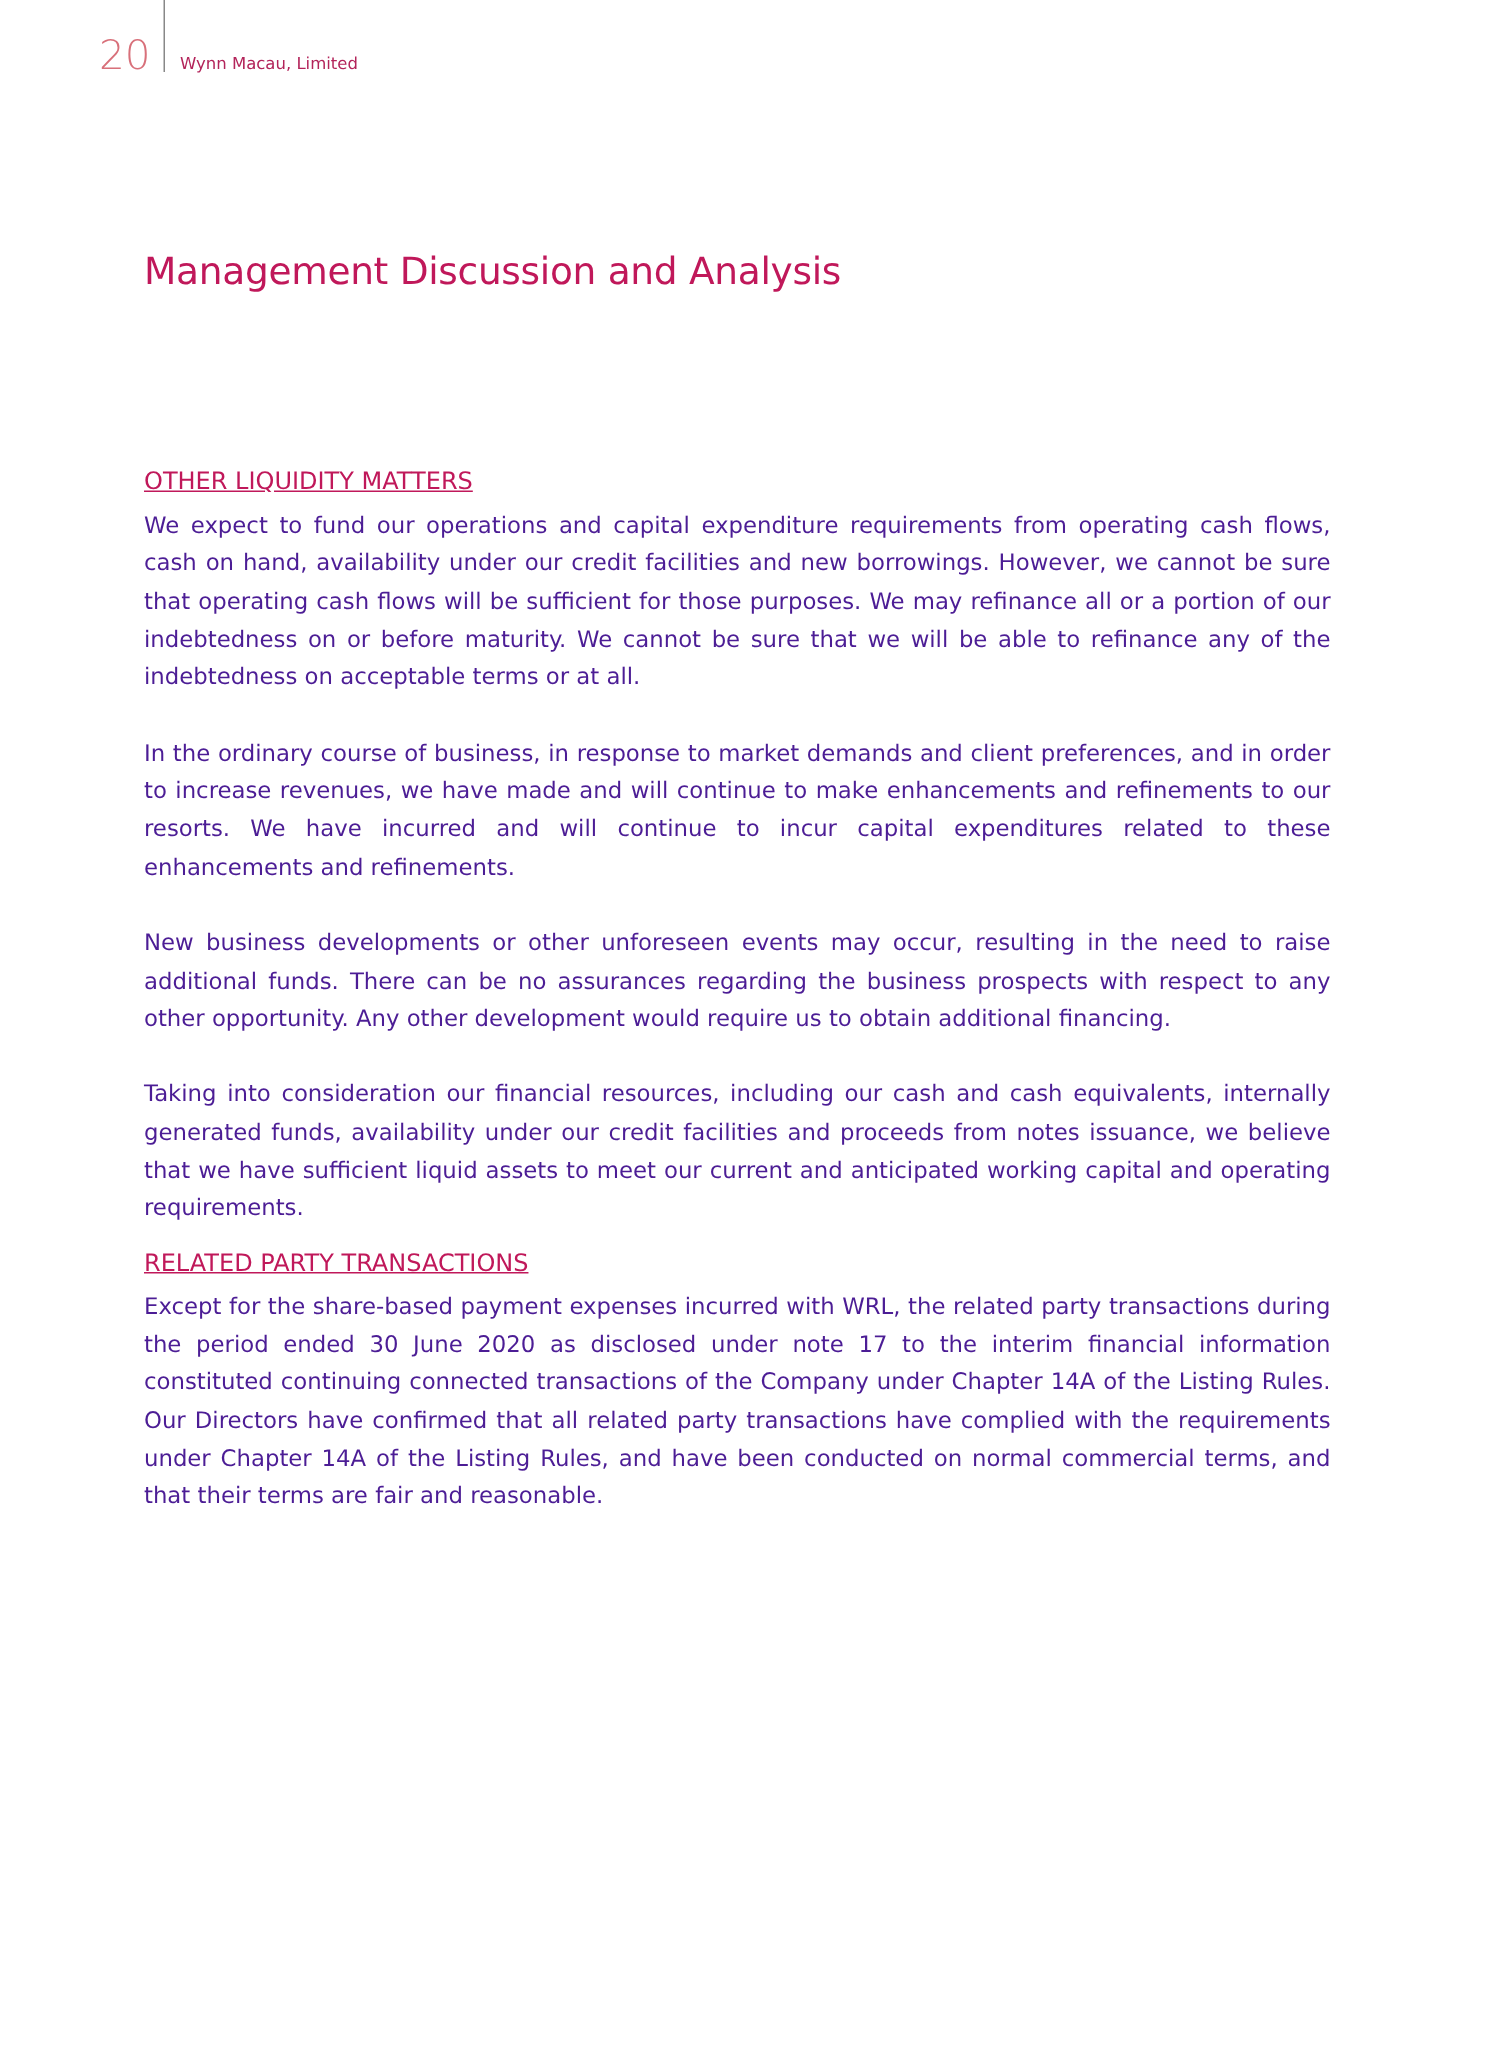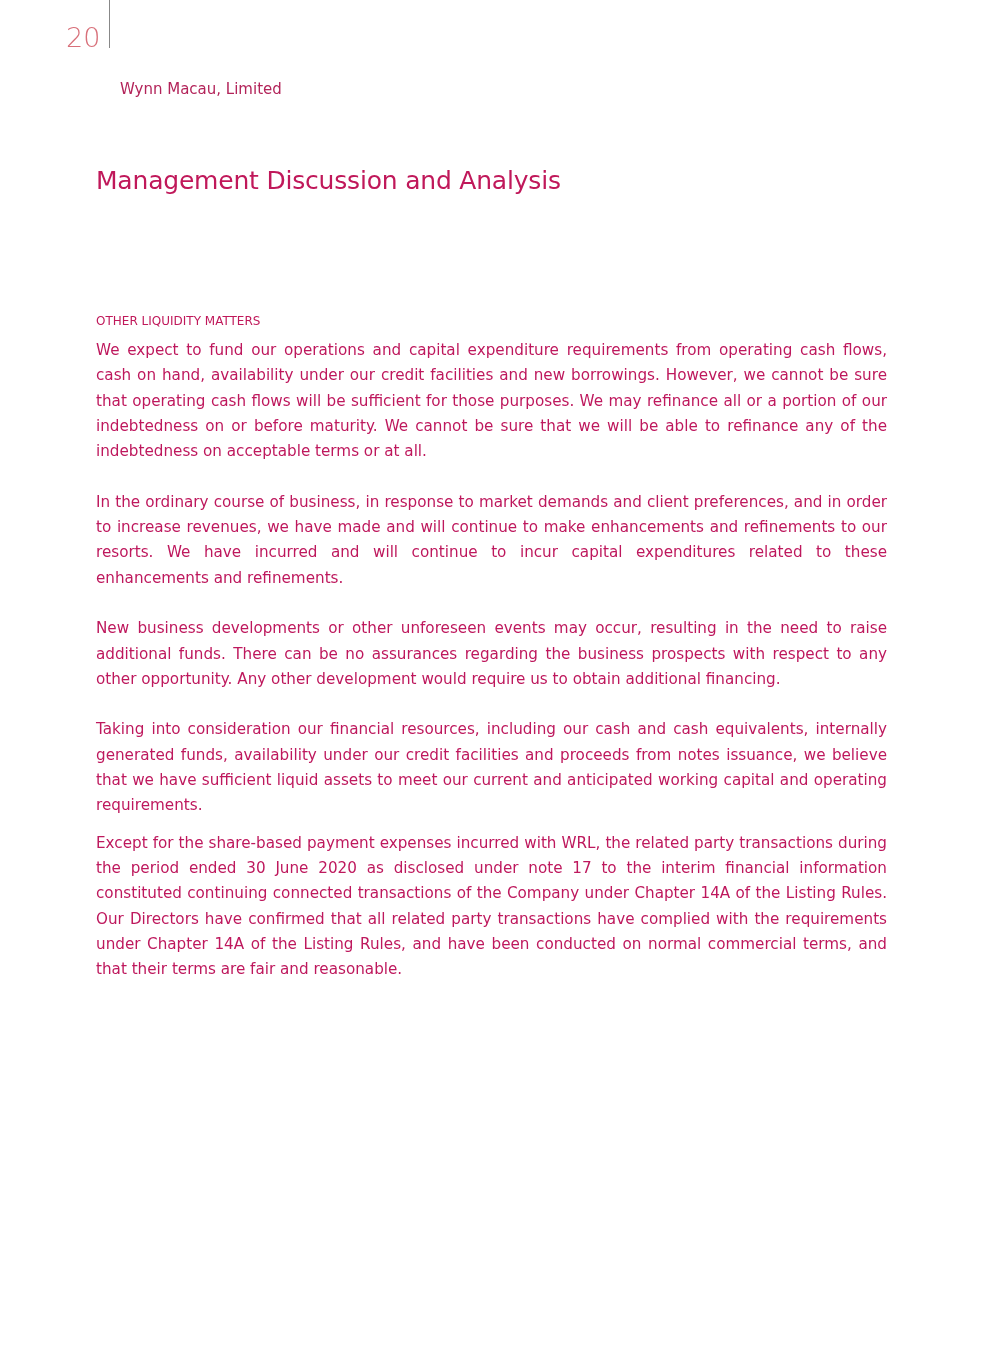--- a/index.html
+++ b/index.html
@@ -1,28 +1,28 @@
 <!DOCTYPE html>
 <html><head>
 <meta charset="utf-8">
 <style>
   html, body { margin: 0; padding: 0; background: #ffffff; }
   body { width: 1006px; height: 1365px; position: relative; overflow: hidden;
          font-family: "DejaVu Sans", sans-serif; color: #2a2a2a; }
   .page-number { position: absolute; left: 66px; top: 22px; font-size: 27px;
                  color: #d8707a; font-weight: 300; letter-spacing: 0; line-height: 32px; }
   .header-rule { position: absolute; left: 109px; top: 0; width: 1px; height: 48px; background: #888; }
-  .company-name { position: absolute; left: 120px; top: 36px; font-size: 15px; color: #b3245a; margin-top: 44px; }
+  .company-name { position: absolute; left: 120px; top: 36px; font-size: 11px; color: #b3245a; }
   .page-title { position: absolute; left: 96px; top: 166px; font-size: 25px; color: #c0185a;
                 font-weight: normal; margin: 0; letter-spacing: -0.2px; text-align: right; }
   .content { position: absolute; left: 96px; top: 310px; width: 791px; }
-  .section-heading { font-size: 12px; color: #c0185a; margin: 0 0 6px 0; font-weight: normal;
-                     letter-spacing: 0; line-height: 22px; }
+  .section-heading { font-size: 16px; color: #c0185a; margin: 0 0 6px 0; font-weight: normal;
+                     letter-spacing: 0; line-height: 22px; text-decoration: underline; }
   .para { font-size: 15.2px; line-height: 25.3px; text-align: justify; margin: 0 0 25.3px 0;
-          color: #be185d; }
+          color: #4c1d95; }
   .para.last { margin-bottom: 12px; }
 </style>
 </head>
 <body>
 
 <div>
   <div class="page-number">20</div>
   <div class="header-rule"></div>
   <div class="company-name">Wynn Macau, Limited</div>
 </div>
@@ -31,15 +31,16 @@
 
 <div class="content">
   <section>
     <h2 class="section-heading">OTHER LIQUIDITY MATTERS</h2>
     <p class="para">We expect to fund our operations and capital expenditure requirements from operating cash flows, cash on hand, availability under our credit facilities and new borrowings. However, we cannot be sure that operating cash flows will be sufficient for those purposes. We may refinance all or a portion of our indebtedness on or before maturity. We cannot be sure that we will be able to refinance any of the indebtedness on acceptable terms or at all.</p>
     <p class="para">In the ordinary course of business, in response to market demands and client preferences, and in order to increase revenues, we have made and will continue to make enhancements and refinements to our resorts. We have incurred and will continue to incur capital expenditures related to these enhancements and refinements.</p>
     <p class="para">New business developments or other unforeseen events may occur, resulting in the need to raise additional funds. There can be no assurances regarding the business prospects with respect to any other opportunity. Any other development would require us to obtain additional financing.</p>
     <p class="para last">Taking into consideration our financial resources, including our cash and cash equivalents, internally generated funds, availability under our credit facilities and proceeds from notes issuance, we believe that we have sufficient liquid assets to meet our current and anticipated working capital and operating requirements.</p>
   </section>
   <section>
+    <h2 class="section-heading">RELATED PARTY TRANSACTIONS</h2>
     <p class="para">Except for the share-based payment expenses incurred with WRL, the related party transactions during the period ended 30 June 2020 as disclosed under note 17 to the interim financial information constituted continuing connected transactions of the Company under Chapter 14A of the Listing Rules. Our Directors have confirmed that all related party transactions have complied with the requirements under Chapter 14A of the Listing Rules, and have been conducted on normal commercial terms, and that their terms are fair and reasonable.</p>
   </section>
 </div>
 
 </body></html>

